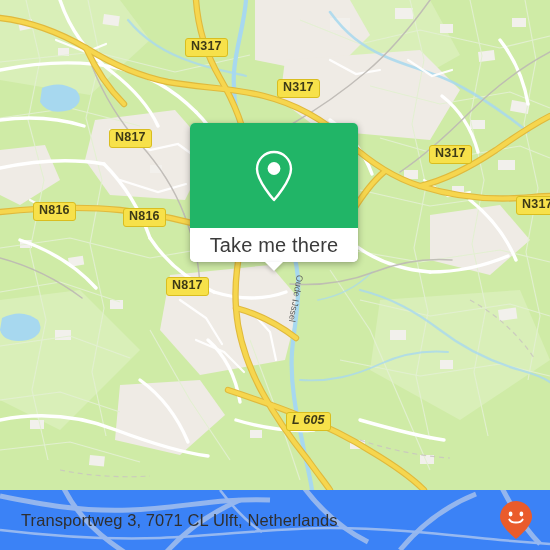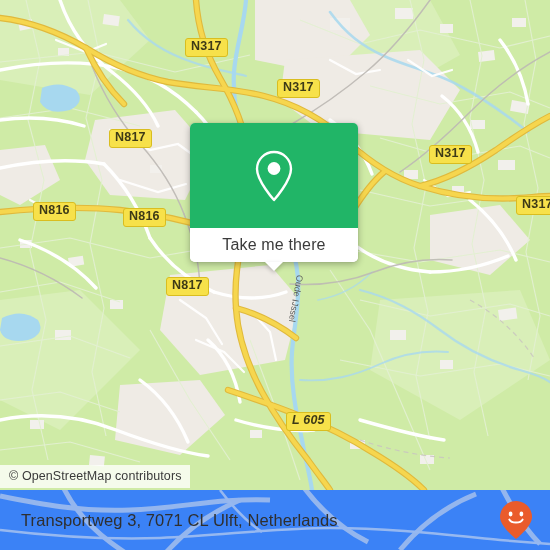--- a/index.html
+++ b/index.html
@@ -56,21 +56,21 @@
     position: absolute; left: 0; top: 0; width: 168px; height: 105px;
     background: #21b567; border-radius: 5px 5px 0 0;
     display: flex; align-items: center; justify-content: center;
   }
   .card-foot {
     position: absolute; left: 0; top: 105px; width: 168px; height: 34px;
     background: #ffffff; border-radius: 0 0 5px 5px;
     display: flex; align-items: center; justify-content: center;
   }
   .card-foot-label {
-    font-size: 16px; color: #3b3b3b; letter-spacing: .15px;
+    font-size: 20px; color: #3b3b3b; letter-spacing: .15px;
   }
   .card-tail {
     position: absolute; left: 50%; top: 139px; transform: translateX(-50%);
     width: 0; height: 0;
     border-left: 9px solid transparent;
     border-right: 9px solid transparent;
     border-top: 9px solid #ffffff;
     filter: drop-shadow(0 2px 2px rgba(0,0,0,0.22));
   }
 
@@ -291,21 +291,20 @@
       <div class="shield" style="left:516px; top:196px;">N317</div>
       <div class="shield" style="left:109px; top:129px;">N817</div>
       <div class="shield" style="left:33px;  top:202px;">N816</div>
       <div class="shield" style="left:123px; top:208px;">N816</div>
       <div class="shield" style="left:166px; top:277px;">N817</div>
       <div class="shield" style="left:286px; top:412px;font-style:italic;">L 605</div>
     </div>
 
     <div class="river-label" style="left:305px; top:276px; transform: rotate(100deg);">Oude IJssel</div>
 
-    <div class="attrib">© OpenStreetMap contributors</div>
 
     <div class="card">
       <div class="card-head">
         <svg width="44" height="56" viewBox="0 0 44 56">
           <path d="M22,4 C12.6,4 5,11.6 5,21 C5,33 22,52 22,52 C22,52 39,33 39,21 C39,11.6 31.4,4 22,4 Z" fill="none" stroke="#ffffff" stroke-width="2.4" stroke-linejoin="round" stroke-linecap="round"></path>
           <circle cx="22" cy="20.5" r="6.4" fill="#ffffff"></circle>
         </svg>
       </div>
       <div class="card-foot">
         <span class="card-foot-label">Take me there</span>

